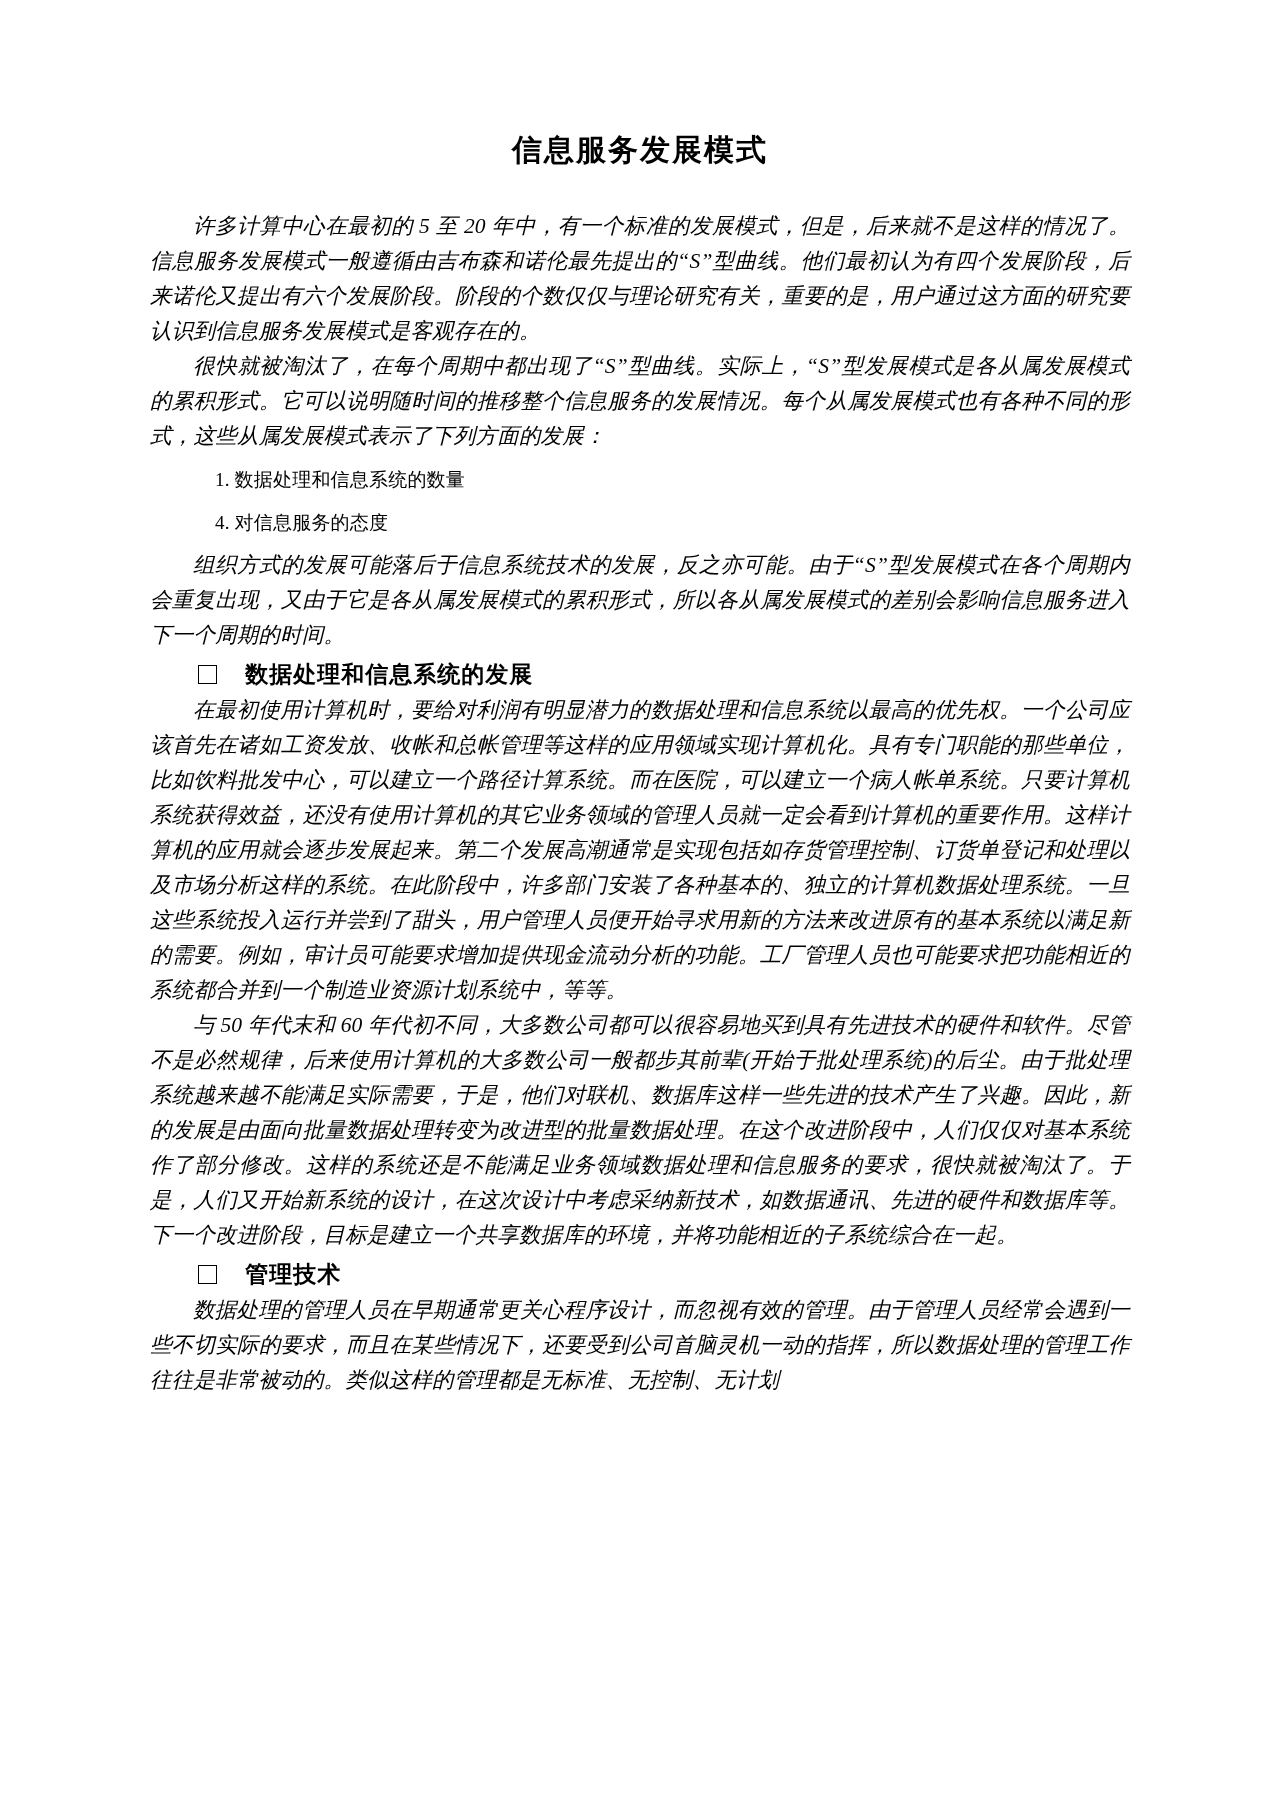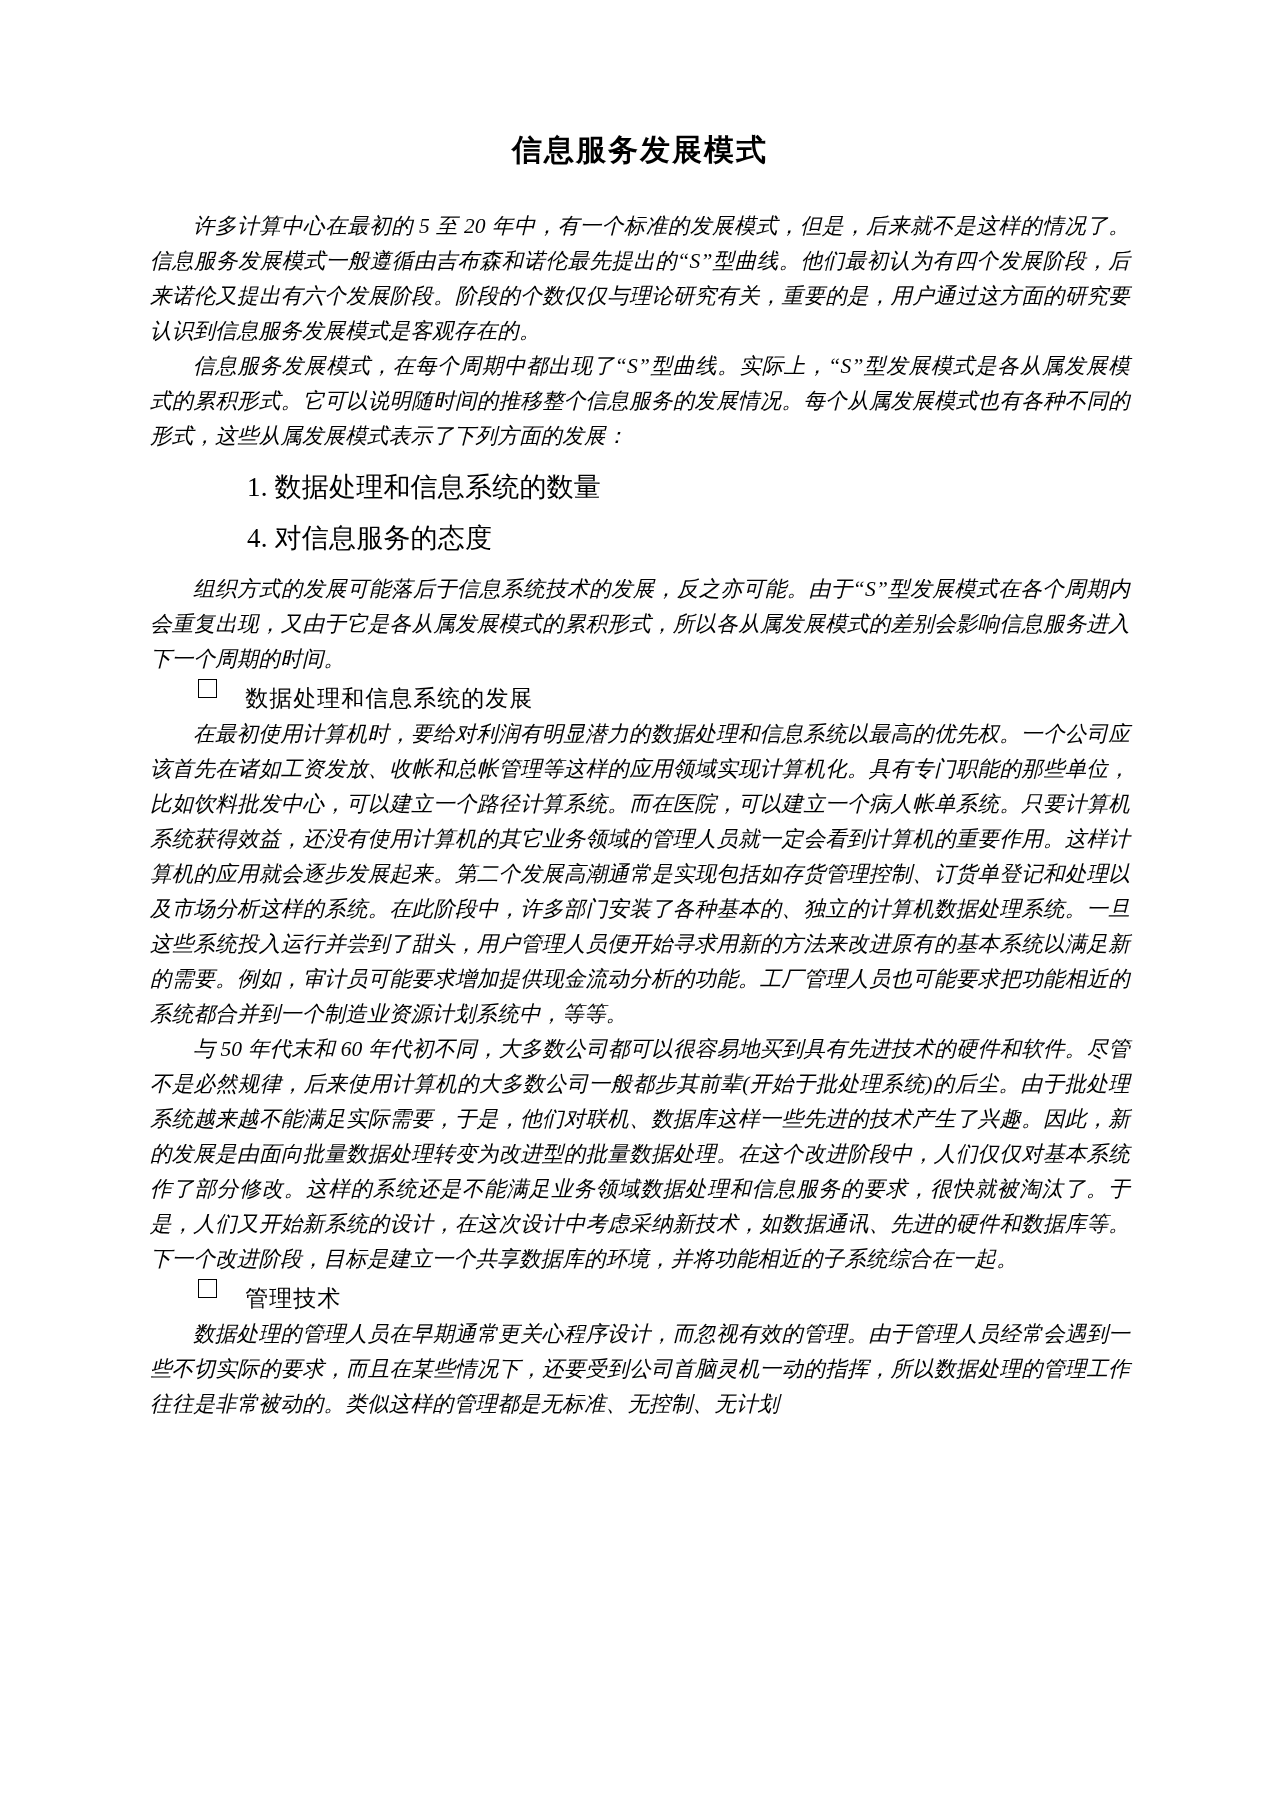--- a/index.html
+++ b/index.html
@@ -33,55 +33,56 @@
     margin: 0;
     font-size: 21.5px;
     line-height: 35px;
     text-align: justify;
     text-justify: inter-ideograph;
     text-indent: 2em;
     letter-spacing: 0.2px;
     font-style: italic;
   }
   p.listitem {
-    margin: 16px;
-    font-size: 27px;
+    margin: 8px;
+    font-size: 19px;
     line-height: 35px;
     text-indent: 3em;
     letter-spacing: 0.2px;
   }
   .heading {
     display: flex;
+    align-items: center;
     margin: 2px 0 0 0;
     padding-left: 2.1em;
     font-size: 23px;
     line-height: 38px;
     font-family: "DejaVu Sans", "Liberation Sans", sans-serif;
-    font-weight: normal;
+    font-weight: bold;
   }
   .heading .bullet-box {
     display: inline-block;
     width: 17px;
     height: 17px;
     border: 1.6px solid #000;
     margin-right: 28px;
     flex: 0 0 auto;
   }
   .heading .heading-text {
     letter-spacing: 1px;
   }
 </style>
 </head>
 <body>
 
 <div class="page">
   <h1 class="doc-title">信息服务发展模式</h1>
 
   <p class="para">许多计算中心在最初的 5 至 20 年中，有一个标准的发展模式，但是，后来就不是这样的情况了。信息服务发展模式一般遵循由吉布森和诺伦最先提出的“S”型曲线。他们最初认为有四个发展阶段，后来诺伦又提出有六个发展阶段。阶段的个数仅仅与理论研究有关，重要的是，用户通过这方面的研究要认识到信息服务发展模式是客观存在的。</p>
-  <p class="para">信息服务发展模式，在每个周期中都出现了“S”型曲线。实际上，“S”型发展模式是各从属发展模式的累积形式。它可以说明随时间的推移整个信息服务的发展情况。每个从属发展模式也有各种不同的形式，这些从属发展模式表示了下列方面的发展：</p>
+  <p class="para">很快就被淘汰了，在每个周期中都出现了“S”型曲线。实际上，“S”型发展模式是各从属发展模式的累积形式。它可以说明随时间的推移整个信息服务的发展情况。每个从属发展模式也有各种不同的形式，这些从属发展模式表示了下列方面的发展：</p>
 
   <p class="listitem">1. 数据处理和信息系统的数量</p>
   <p class="listitem">4. 对信息服务的态度</p>
 
   <p class="para">组织方式的发展可能落后于信息系统技术的发展，反之亦可能。由于“S”型发展模式在各个周期内会重复出现，又由于它是各从属发展模式的累积形式，所以各从属发展模式的差别会影响信息服务进入下一个周期的时间。</p>
 
   <div class="heading">
     <span class="bullet-box"></span>
     <span class="heading-text">数据处理和信息系统的发展</span>
   </div>

